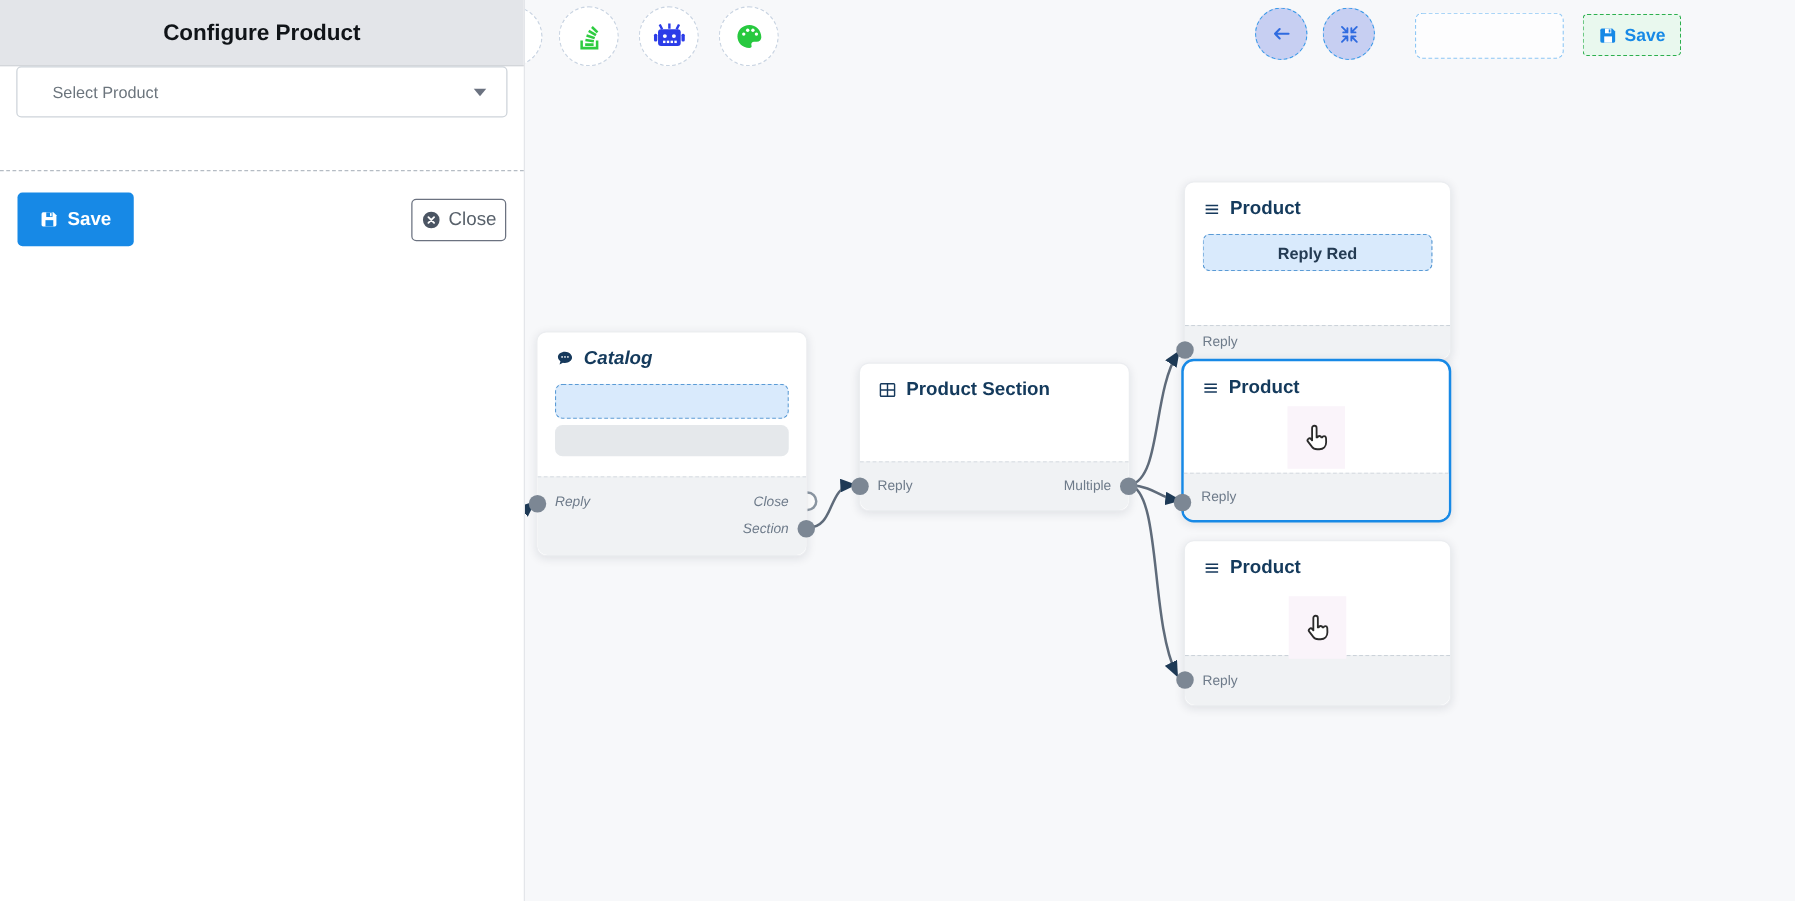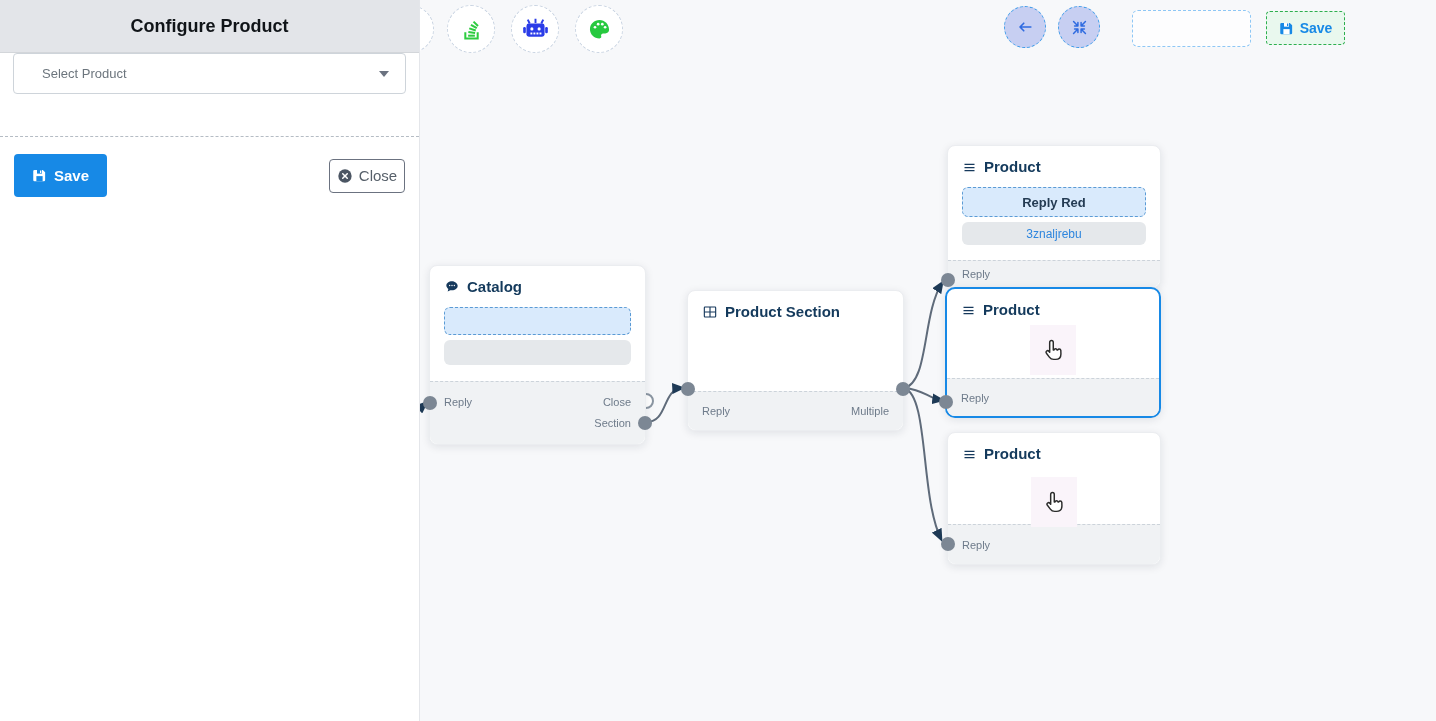--- a/index.html
+++ b/index.html
@@ -182,21 +182,21 @@
       <g fill="none" stroke="#5f6b7a" stroke-width="2">
         <path d="M-14 430 C -4 416, -2 410, 6 403" marker-end="url(#arrow)"></path>
         <path d="M226 422 C 248 423, 242 389, 262 388" marker-end="url(#arrow)"></path>
         <path d="M484 388 C 509 383, 502 314, 522 283" marker-end="url(#arrow)"></path>
         <path d="M484 388 C 506 390, 506 398, 522 400" marker-end="url(#arrow)"></path>
         <path d="M484 388 C 509 395, 500 496, 521 539" marker-end="url(#arrow)"></path>
       </g>
       <circle cx="226" cy="401" r="7" fill="#ffffff" stroke="#8b96a2" stroke-width="2"></circle>
     </svg>
 
-    <div class="node" style="left:9px; top:265px; width:217px;">
+    <div class="node" style="left:9px; top:265px; width:217px;font-style:italic;">
       <div class="node-main" style="height:115px">
         <div class="node-title">
           <span style="display:flex">
             <svg width="16" height="16" viewBox="0 0 24 24">
                 <path d="M12 3.5c-4.7 0-8.5 2.9-8.5 6.4 0 2 1.2 3.8 3 5l-1 4 4-2.2c.8.2 1.6.3 2.5.3 4.7 0 8.5-2.9 8.5-6.4S16.7 3.5 12 3.5z" fill="#16395c"></path>
                 <circle cx="8.5" cy="9.8" r="1" fill="#fff"></circle>
                 <circle cx="12" cy="9.8" r="1" fill="#fff"></circle>
                 <circle cx="15.5" cy="9.8" r="1" fill="#fff"></circle>
               </svg>
           </span>
@@ -212,21 +212,21 @@
         </div>
         <div class="foot-row" style="height:21px; justify-content:flex-end">
           <span class="foot-label">Section</span>
         </div>
       </div>
       <span class="handle" style="left:-7px; top:130px"></span>
       <span class="handle" style="right:-7px; top:150px"></span>
     </div>
 
     <div class="node" style="left:267px; top:290px; width:217px;">
-      <div class="node-main" style="height:100px">
+      <div class="node-main" style="height:78px">
         <div class="node-title">
           <span style="display:flex">
             <svg width="16" height="16" viewBox="0 0 24 24" fill="none" stroke="#16395c" stroke-width="1.7">
                 <rect x="3.5" y="4.5" width="17" height="15" rx="1"></rect>
                 <path d="M3.5 12h17M12 4.5v15"></path>
               </svg>
           </span>
           <span>Product Section</span>
         </div>
       </div>
@@ -246,23 +246,20 @@
           <span style="display:flex">
             <svg width="15" height="15" viewBox="0 0 24 24" stroke="#16395c" stroke-width="2">
                 <path d="M4 7h16M4 12h16M4 17h16"></path>
               </svg>
           </span>
           <span>Product</span>
         </div>
         <div class="node-field-dashed" style="height:30px; margin-bottom:5px">
           <span class="field-text-dark">Reply Red</span>
         </div>
-        <div class="node-field-gray" style="height:23px">
-          <span class="field-text-blue">3znaljrebu</span>
-        </div>
       </div>
       <div class="node-footer" style="height:27px; display:flex; align-items:center">
         <span class="foot-label">Reply</span>
       </div>
       <span class="handle" style="left:-7px; top:127px"></span>
     </div>
 
     <div class="node selected" style="left:525px; top:287px; width:216px;">
       <div class="node-main" style="height:89px; position:relative">
         <div class="node-title">

